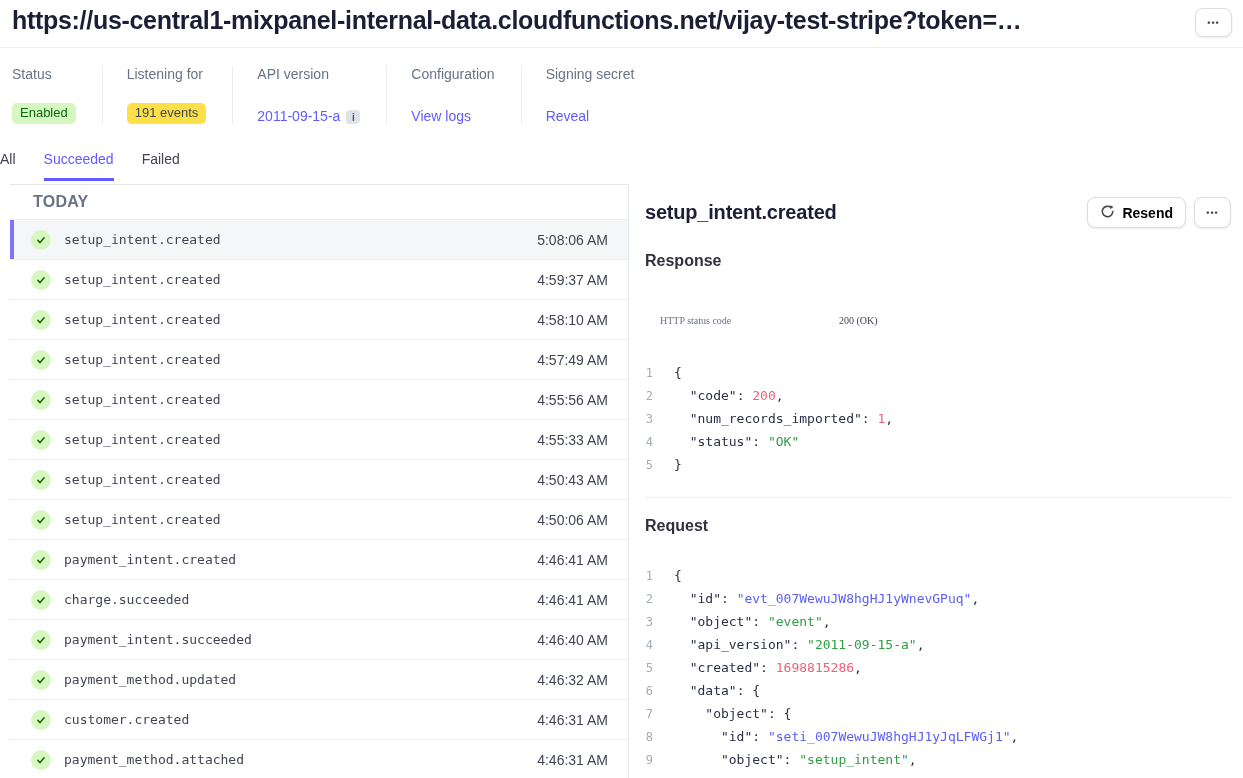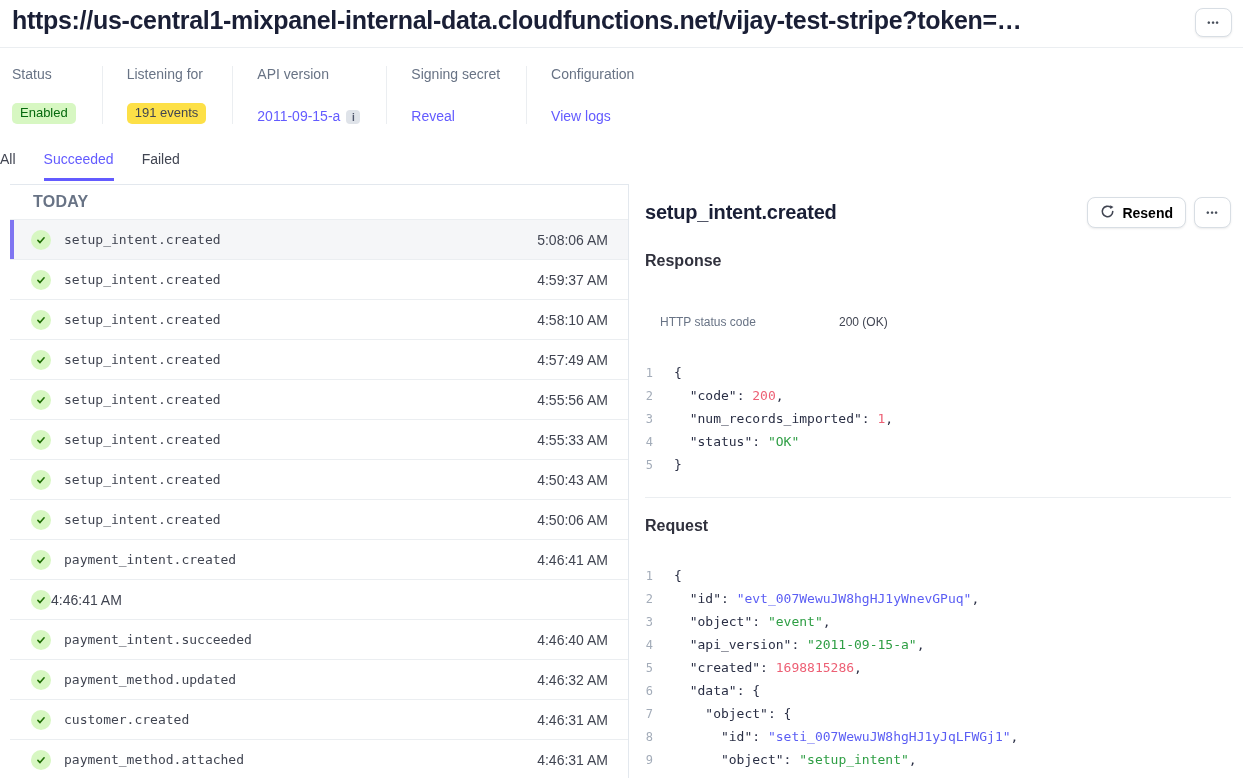--- a/index.html
+++ b/index.html
@@ -75,21 +75,21 @@
   .detail-actions { display:flex; gap:8px; }
   .btn {
     display:inline-flex; align-items:center; gap:7px; height:31px; padding:0 12px;
     background:#fff; border:1px solid #d8dee4; border-radius:8px;
     box-shadow:0 1px 2px rgba(64,68,82,.10); cursor:pointer;
     font-size:14px; font-weight:600; color:#000000;
   }
   .detail-more { width:37px; height:31px; }
   .section-heading { position:absolute; left:16px; font-size:16px; font-weight:700; color:#30313d; }
   .resp-heading { top:67px; }
-  .http-row { position:absolute; top:130px; left:31px; display:flex; font-size:12px; }
+  .http-row { position:absolute; top:130px; left:31px; display:flex; font-size:10px;font-family:Liberation Serif, serif; }
   .http-label { width:179px; color:#687385; }
   .http-value { color:#414552; }
   .code-block { position:absolute; left:0; right:0; }
   .resp-code { top:176px; }
   .section-divider { position:absolute; top:312px; left:16px; right:12px; height:1px; background:#ebeef1; }
   .req-heading { top:332px; }
   .req-code { top:379px; }
   .code-line { display:flex; height:23px; align-items:center; padding-left:15px;
                font-family:"DejaVu Sans Mono", monospace; font-size:13px; }
   .ln { width:9px; text-align:right; margin-right:21px; color:#a3acb9; font-size:12px; flex:none; }
@@ -121,29 +121,29 @@
       </div>
     </div>
     <div class="meta-col">
       <div class="meta-label">API version</div>
       <div class="meta-value">
         <span class="meta-link">2011-09-15-a</span>
         <span class="info-icon">i</span>
       </div>
     </div>
     <div class="meta-col">
+      <div class="meta-label">Configuration</div>
+      <div class="meta-value">
+        <span class="meta-link">View logs</span>
+      </div>
+    </div>
+    <div class="meta-col">
       <div class="meta-label">Signing secret</div>
       <div class="meta-value">
         <span class="meta-link">Reveal</span>
-      </div>
-    </div>
-    <div class="meta-col">
-      <div class="meta-label">Configuration</div>
-      <div class="meta-value">
-        <span class="meta-link">View logs</span>
       </div>
     </div>
   </div>
 
 <div class="tabs">
     <div class="tab">All</div>
     <div class="tab active">Succeeded</div>
     <div class="tab">Failed</div>
   </div>
 <div class="tabs-divider"></div>
@@ -232,20 +232,21 @@
         </span>
         <span class="event-name">payment_intent.created</span>
         <span class="event-time">4:46:41 AM</span>
       </div>
       <div class="event-row">
         <span class="check-circle">
           <svg width="12" height="12" viewBox="0 0 12 12" fill="none">
             <path d="M2.9 6.4l2.1 2.2 4.1-4.8" stroke="#217005" stroke-width="1.6" stroke-linecap="round" stroke-linejoin="round"></path>
           </svg>
         </span>
+        <span class="event-name">charge.succeeded</span>
         <span class="event-time">4:46:41 AM</span>
       </div>
       <div class="event-row">
         <span class="check-circle">
           <svg width="12" height="12" viewBox="0 0 12 12" fill="none">
             <path d="M2.9 6.4l2.1 2.2 4.1-4.8" stroke="#217005" stroke-width="1.6" stroke-linecap="round" stroke-linejoin="round"></path>
           </svg>
         </span>
         <span class="event-name">payment_intent.succeeded</span>
         <span class="event-time">4:46:40 AM</span>

